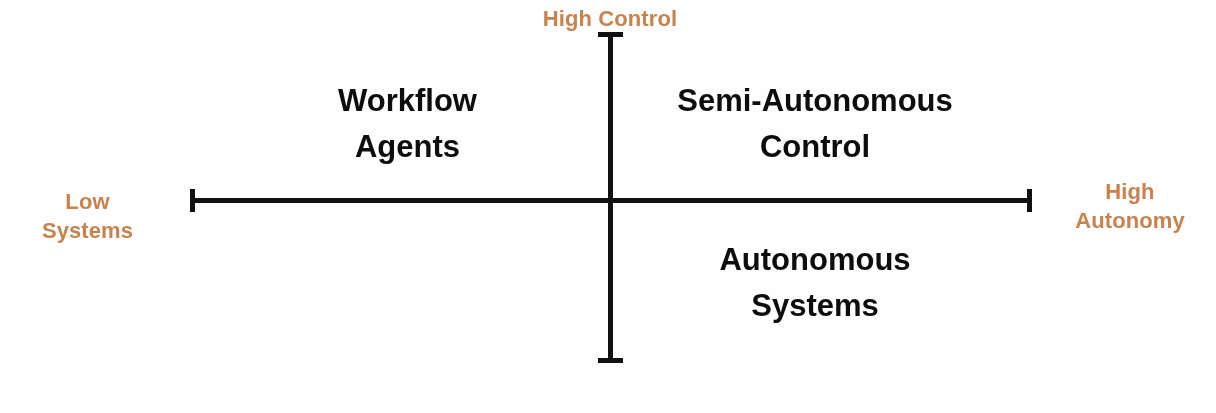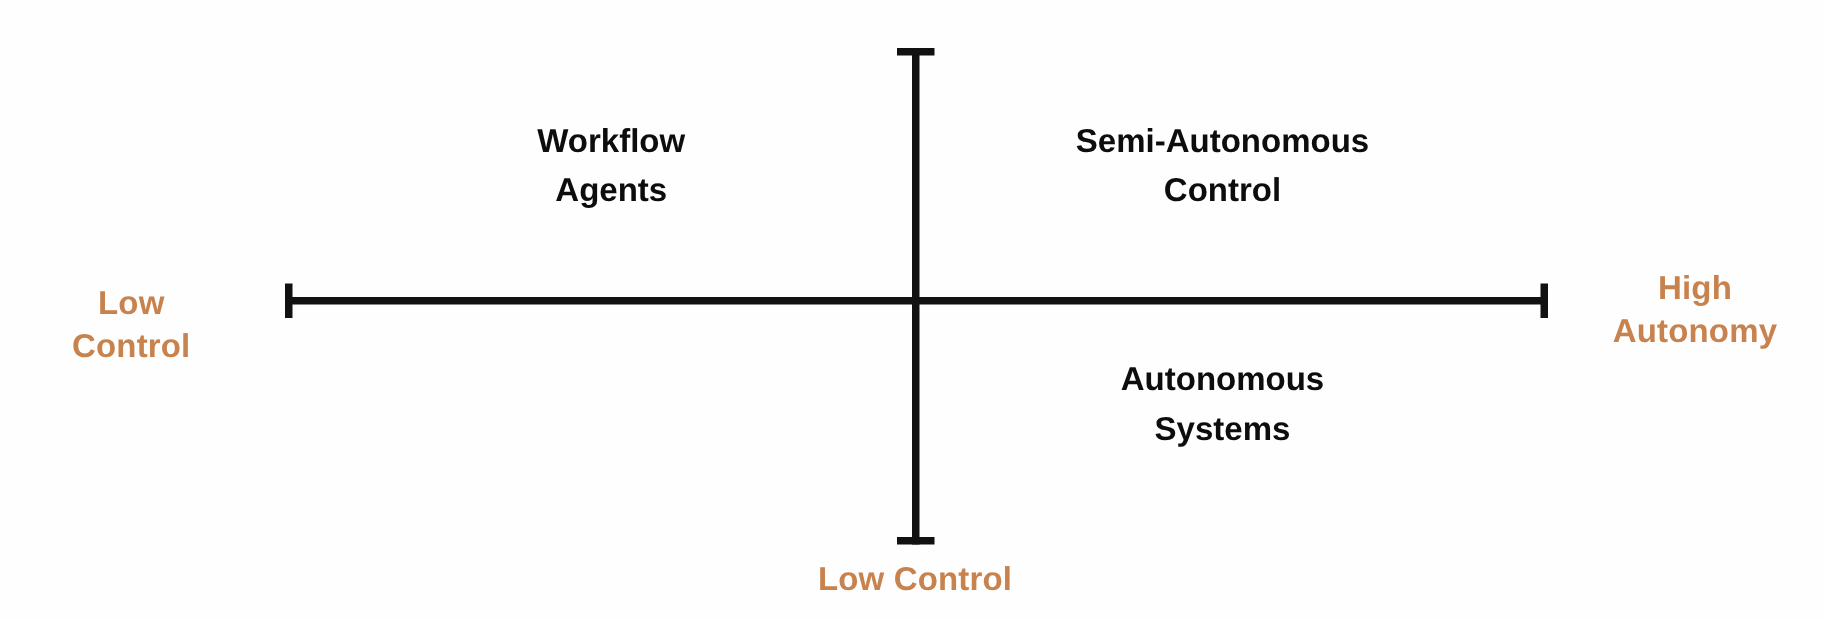--- a/index.html
+++ b/index.html
@@ -96,21 +96,21 @@
     left: 1044px;
     top: 178px;
     width: 172px;
   }
 
   
   .quadrant-label {
     position: absolute;
     color: #0d0d0d;
     font-weight: bold;
-    font-size: 22px;
+    font-size: 31px;
     line-height: 1.48;
     text-align: center;
     white-space: pre-line;
   }
   #quadrant-top-left {
     left: 215px;
     top: 78px;
     width: 385px;
   }
   #quadrant-top-right {
@@ -135,25 +135,25 @@
 <div id="quadrant-diagram">
 
   <div class="axis-line" id="x-axis-line"></div>
   <div class="axis-line" id="y-axis-line"></div>
 
   <div class="axis-cap" id="x-axis-cap-left"></div>
   <div class="axis-cap" id="x-axis-cap-right"></div>
   <div class="axis-cap" id="y-axis-cap-top"></div>
   <div class="axis-cap" id="y-axis-cap-bottom"></div>
 
+  <div class="axis-label" id="label-high-control">High Control</div>
 
-  <div class="axis-label" id="label-low-control">Low Control</div>
 
   <div class="axis-label" id="label-low-autonomy">Low
-Control</div>
+Systems</div>
 
   <div class="axis-label" id="label-high-autonomy">High
 Autonomy</div>
 
   <div class="quadrant-label" id="quadrant-top-left">Workflow
 Agents</div>
 
   <div class="quadrant-label" id="quadrant-top-right">Semi-Autonomous
 Control</div>
 

